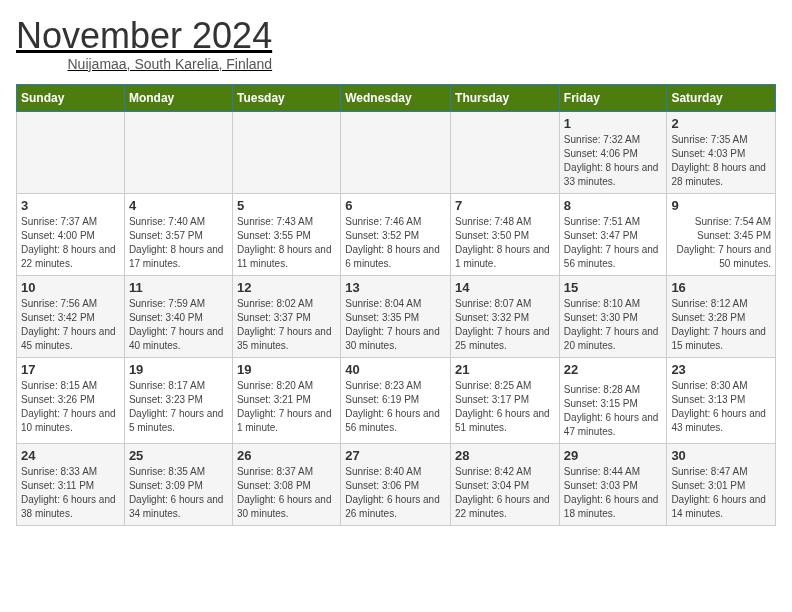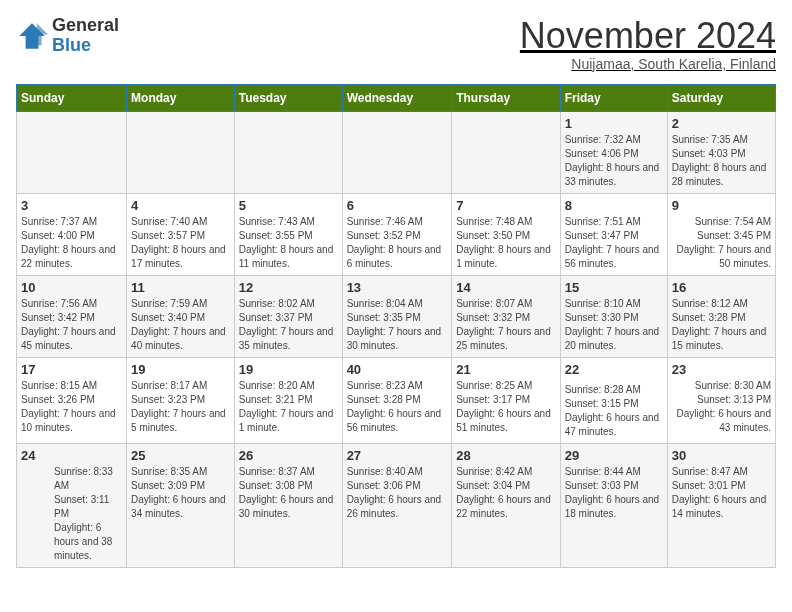--- a/index.html
+++ b/index.html
@@ -92,30 +92,20 @@
       line-height: 1.4;
     }
     td.empty {
       background: #f9f9f9;
     }
   </style>
 </head>
 <body>
 
 <div class="header">
-  <div class="logo">
-    <svg class="logo-icon" viewBox="0 0 40 40">
-      <polygon points="20,4 36,20 28,20 28,36 12,36 12,20 4,20" fill="#2a7ab5"></polygon>
-      <polygon points="26,4 40,18 32,18 32,32 26,32" fill="#2a7ab5" opacity="0.6"></polygon>
-    </svg>
-    <div class="logo-text">
-      <span class="logo-general">General</span>
-      <span class="logo-blue">Blue</span>
-    </div>
-  </div>
   <div class="title-block">
     <div class="month-title">November 2024</div>
     <div class="subtitle">Nuijamaa, South Karelia, Finland</div>
   </div>
 </div>
 
 <table>
   <thead>
     <tr>
     <th>Sunday</th>
@@ -250,46 +240,46 @@
         </td>
         <td>
           <span class="day-num">19</span>
           <div class="day-info" style="white-space: pre-line;">Sunrise: 8:20 AM
 Sunset: 3:21 PM
 Daylight: 7 hours and 1 minute.</div>
         </td>
         <td>
           <span class="day-num">40</span>
           <div class="day-info" style="white-space: pre-line;">Sunrise: 8:23 AM
-Sunset: 3:28 PM
+Sunset: 6:19 PM
 Daylight: 6 hours and 56 minutes.</div>
         </td>
         <td>
           <span class="day-num">21</span>
           <div class="day-info" style="white-space: pre-line;">Sunrise: 8:25 AM
 Sunset: 3:17 PM
 Daylight: 6 hours and 51 minutes.</div>
         </td>
         <td>
           <span class="day-num">22</span>
           <div class="day-info" style="white-space: pre-line; margin-top: 6px;">Sunrise: 8:28 AM
 Sunset: 3:15 PM
 Daylight: 6 hours and 47 minutes.</div>
         </td>
         <td>
           <span class="day-num">23</span>
-          <div class="day-info" style="white-space: pre-line; text-align: right;">Sunrise: 8:30 AM
+          <div class="day-info" style="white-space: pre-line;">Sunrise: 8:30 AM
 Sunset: 3:13 PM
 Daylight: 6 hours and 43 minutes.</div>
         </td>
       </tr>
       <tr>
         <td>
           <span class="day-num">24</span>
-          <div class="day-info" style="white-space: pre-line; margin-left: 33px;">Sunrise: 8:33 AM
+          <div class="day-info" style="white-space: pre-line;">Sunrise: 8:33 AM
 Sunset: 3:11 PM
 Daylight: 6 hours and 38 minutes.</div>
         </td>
         <td>
           <span class="day-num">25</span>
           <div class="day-info" style="white-space: pre-line;">Sunrise: 8:35 AM
 Sunset: 3:09 PM
 Daylight: 6 hours and 34 minutes.</div>
         </td>
         <td>

